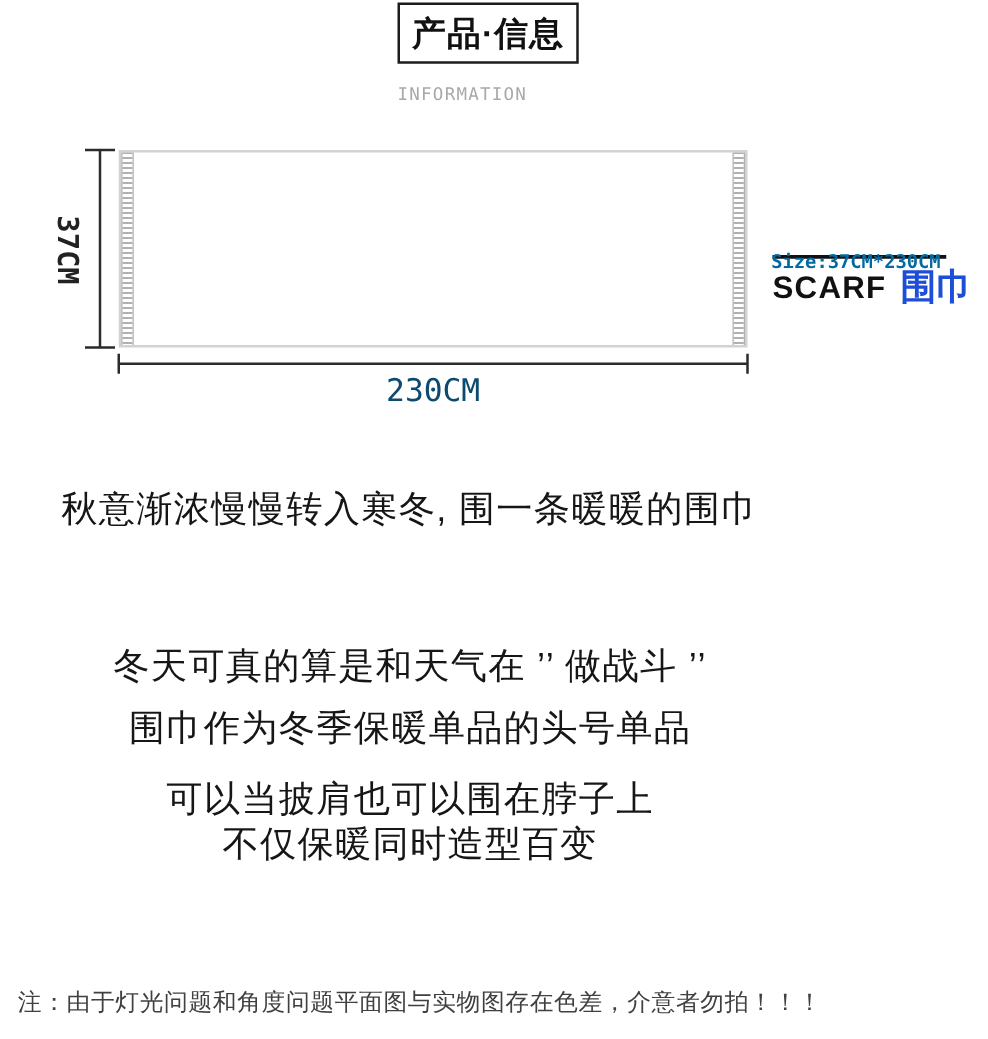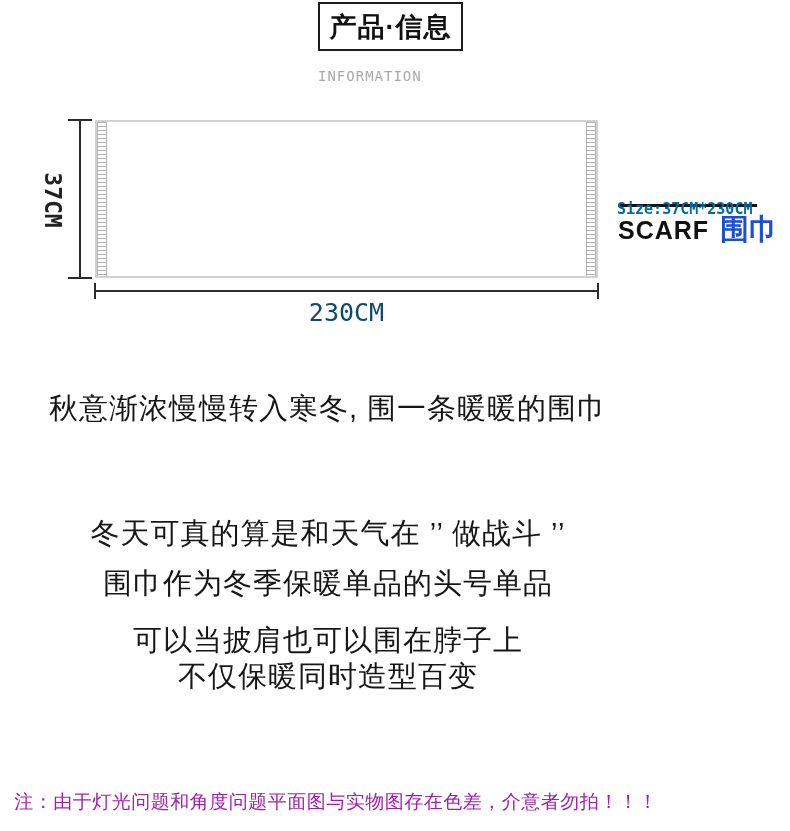--- a/index.html
+++ b/index.html
@@ -155,21 +155,21 @@
   .l7 { top: 726px; }
 
   
   .note {
     position: absolute;
     left: 0; top: 789px;
     width: 672px;
     text-align: center;
     font-size: 19px;
     letter-spacing: 0.5px;
-    color: #a21caf;
+    color: #404040;
     white-space: nowrap;
   }
 </style>
 </head>
 <body>
 
 <div class="page">
 
   <div class="title-box">
     <span class="title-text">产品·信息</span>

